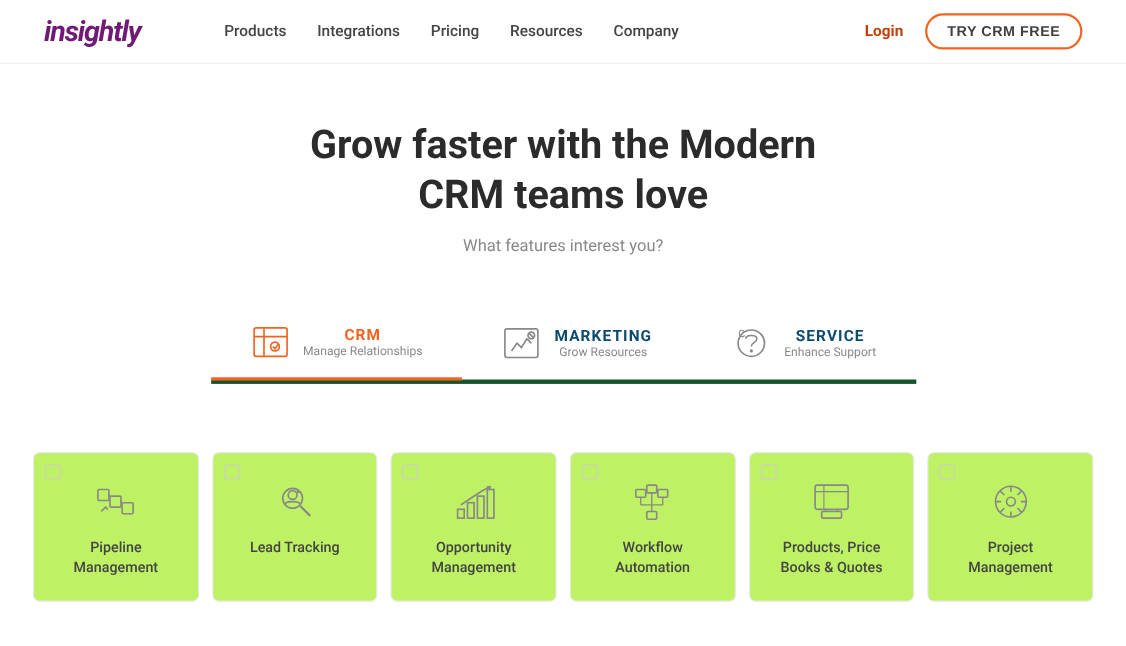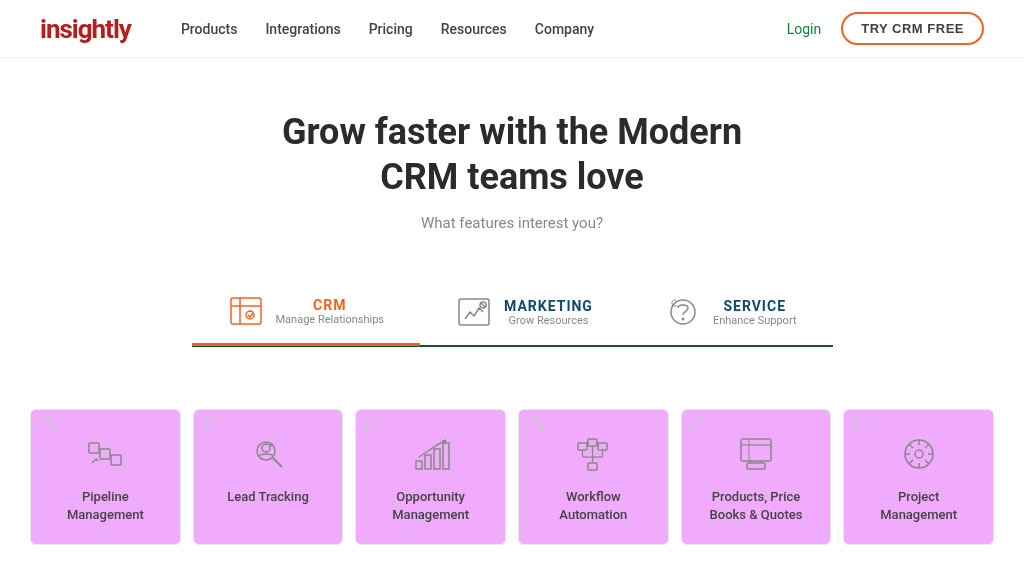--- a/index.html
+++ b/index.html
@@ -17,44 +17,45 @@
       display: flex;
       align-items: center;
       padding: 0 40px;
       height: 58px;
       border-bottom: 1px solid #eee;
       background: #fff;
     }
     .logo {
       font-size: 26px;
       font-weight: 700;
-      color: #b91c1c;
-      margin-right: 50px;
+      color: #701a75;
+      font-style: italic;
+      margin-right: 76px;
       letter-spacing: -1px;
     }
     .nav-links {
       display: flex;
       gap: 28px;
       flex: 1;
     }
     .nav-links a {
       text-decoration: none;
       color: #444;
       font-size: 14px;
       font-weight: 500;
     }
     .nav-right {
       display: flex;
       align-items: center;
       gap: 20px;
     }
     .nav-login {
       font-size: 14px;
-      color: #15803d;
-      font-weight: 400;
+      color: #c2410c;
+      font-weight: 700;
       cursor: pointer;
     }
     .btn-try {
       border: 2px solid #f26322;
       color: #404040;
       background: transparent;
       padding: 7px 18px;
       border-radius: 25px;
       font-size: 13px;
       font-weight: 700;
@@ -79,21 +80,21 @@
       font-size: 15px;
       color: #888;
       margin-bottom: 51px;
     }
 
     
     .tabs {
       display: flex;
       gap: 0;
       margin-bottom: 32px;
-      border-bottom: 2px solid #14532d;
+      border-bottom: 4px solid #14532d;
       padding-bottom: 0;
       width: fit-content;
       margin-left: auto;
       margin-right: auto;
     }
     .tab {
       display: flex;
       align-items: center;
       gap: 12px;
       padding: 10px 36px 14px;
@@ -136,21 +137,21 @@
     }
     .card {
       border: 1px solid #e8e8e8;
       border-radius: 6px;
       padding: 24px 16px 20px;
       display: flex;
       flex-direction: column;
       align-items: center;
       text-align: center;
       cursor: pointer;
-      background: #f0abfc;
+      background: #bef264;
       position: relative;
     }
     .card-checkbox {
       position: absolute;
       top: 10px;
       left: 10px;
       width: 14px;
       height: 14px;
       border: 1px solid #ccc;
       border-radius: 2px;

